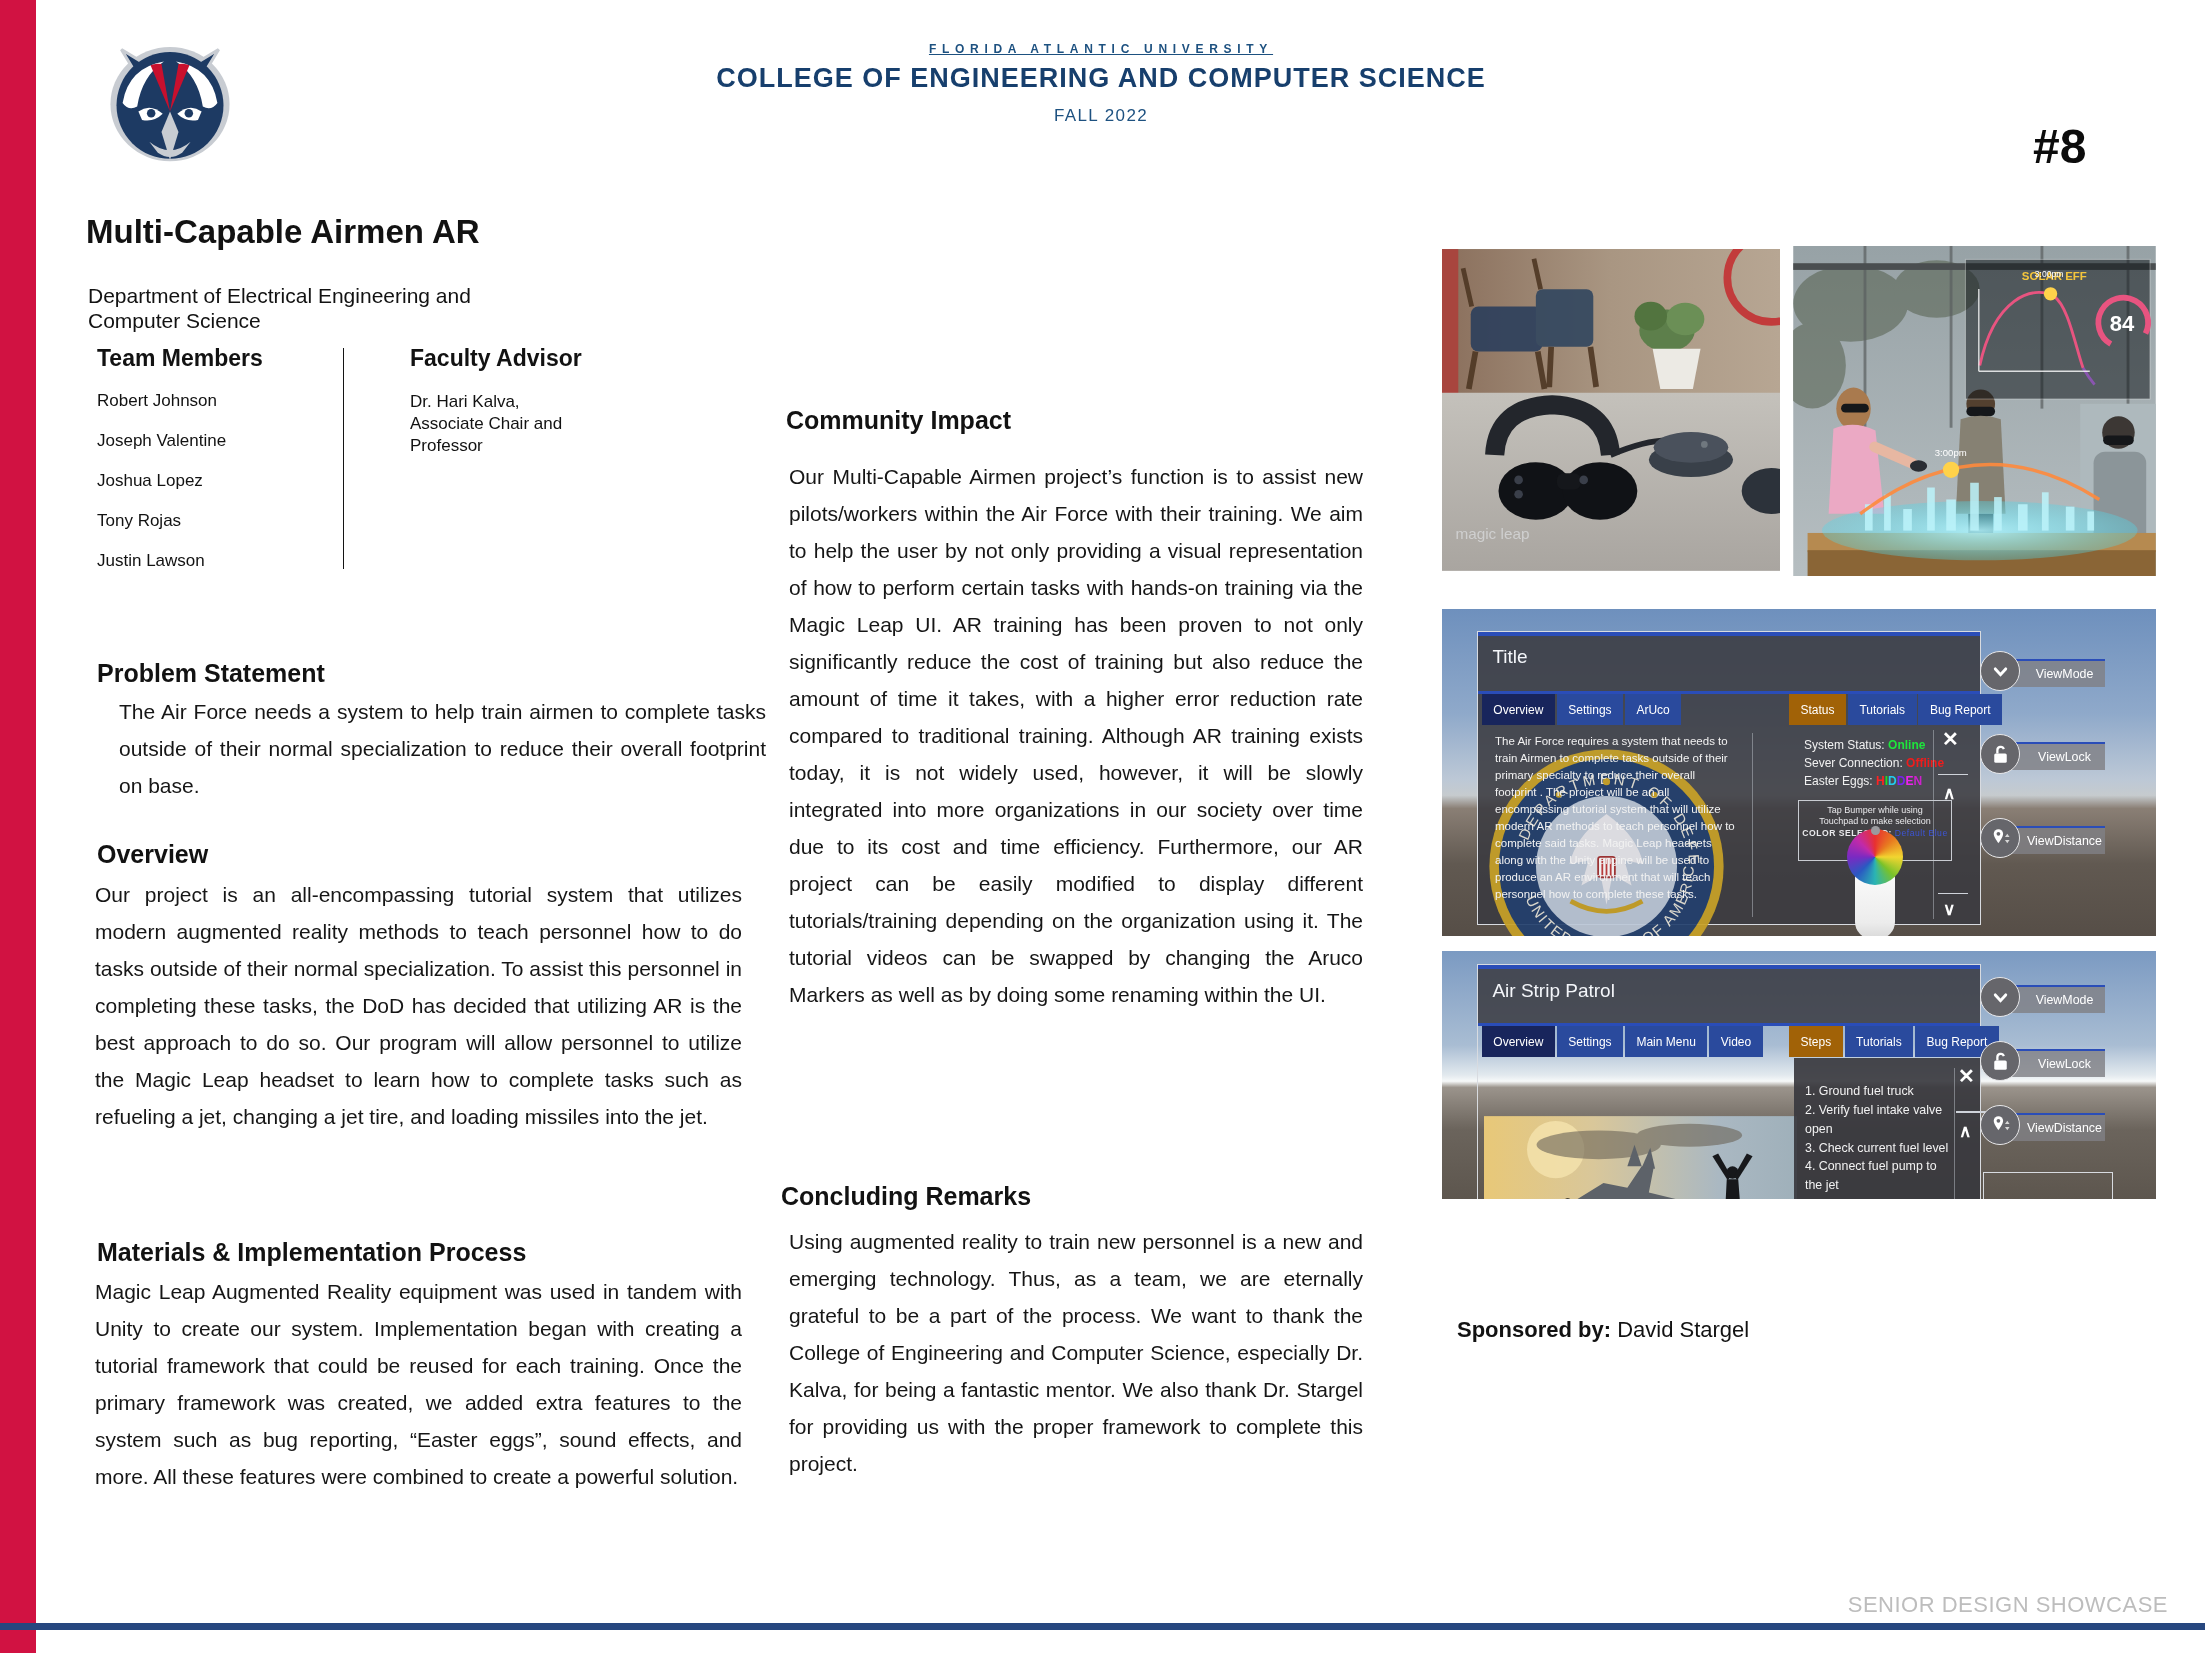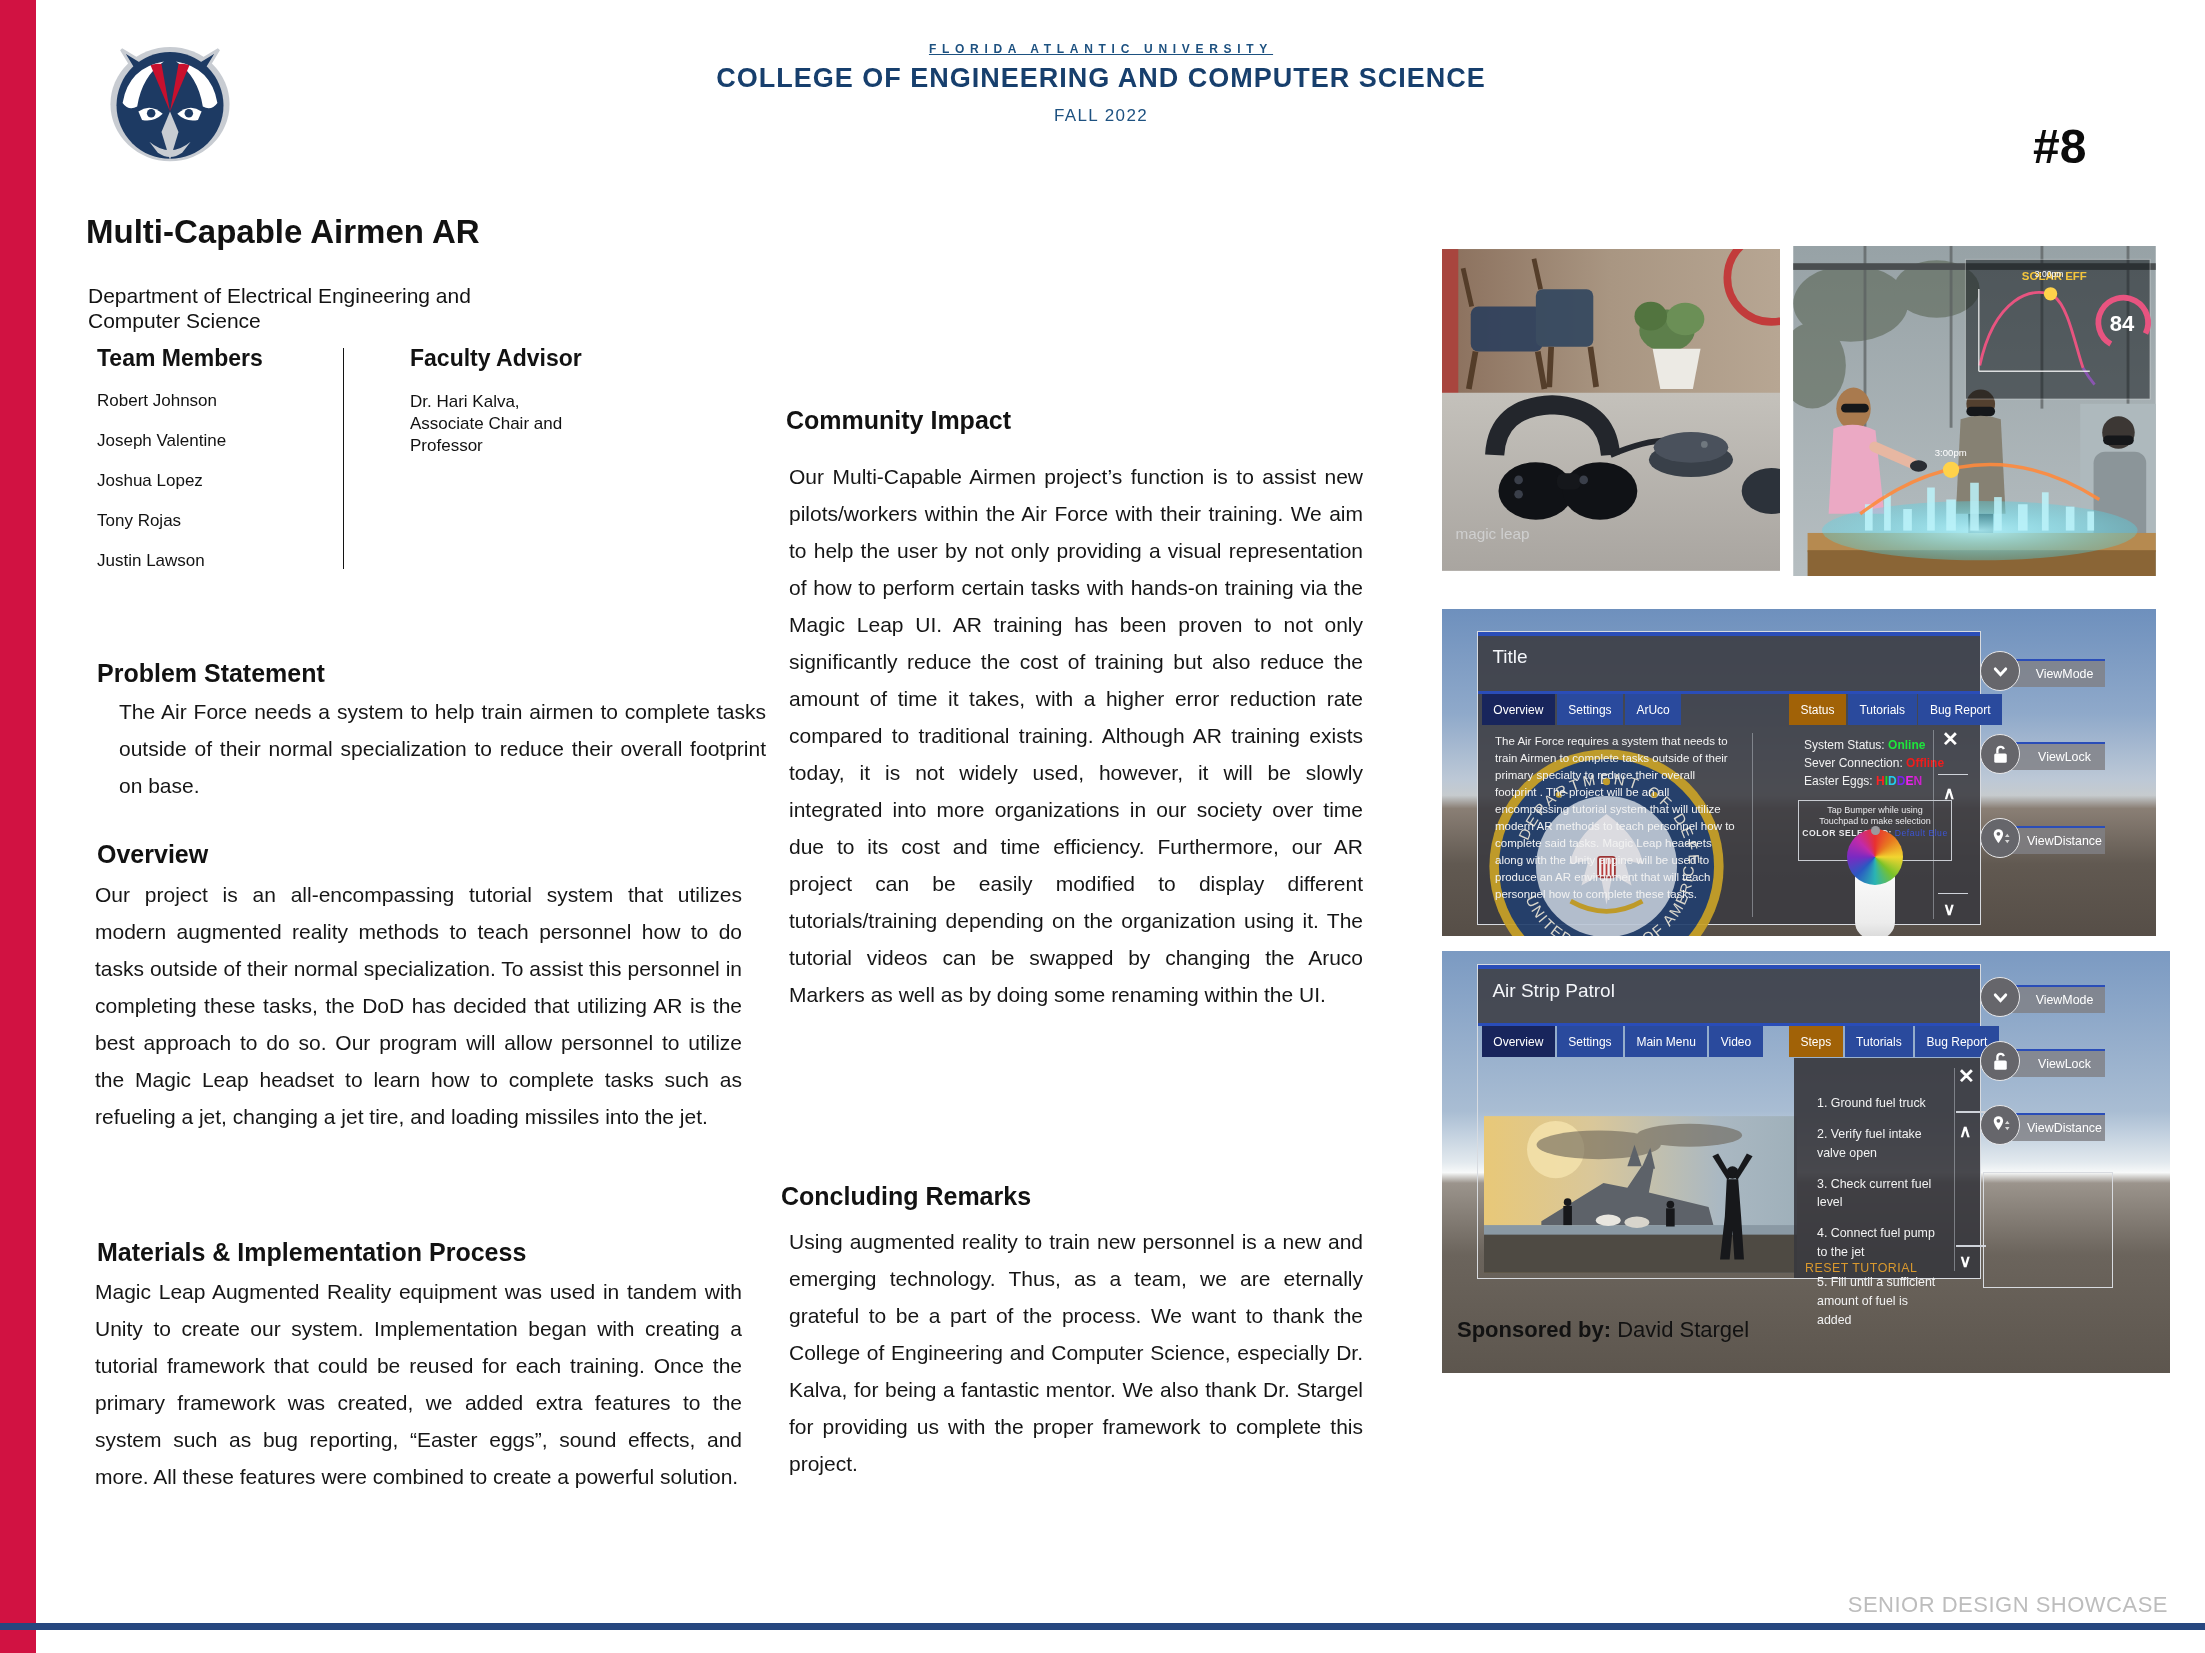--- a/index.html
+++ b/index.html
@@ -50,21 +50,21 @@
   .colorsel{font-weight:bold;letter-spacing:0.5px;font-size:8.6px;}
   .csv{color:#3c55d8;font-weight:normal;}
   .wheel{width:56px;height:56px;border-radius:50%;z-index:4;
          background:conic-gradient(#e83030,#e87a20,#f2d530,#7ac22a,#2ab4b4,#2a59c2,#7a2ac2,#c22aa8,#e83030);}
   .wheel-dot{width:8.6px;height:8.6px;border-radius:50%;background:#9a9a9e;z-index:5;}
   .controller{width:40px;height:81px;background:linear-gradient(#ffffff,#ececec 80%,#d8d8d8);border-radius:20px 20px 17px 17px;z-index:3;}
   .xbtn{font-size:20px;font-weight:bold;color:#fff;line-height:1;}
   .chev{font-size:17px;font-weight:bold;color:#fff;line-height:1;}
   .hrule{width:30px;height:1.4px;background:#cfd3da;}
   .steps{font-size:12.4px;line-height:18.7px;color:#f2f2f2;}
-  .step-item{margin:12px;}
+  .step-item{margin:0;}
   .reset{font-size:12.4px;color:#d9992e;margin-top:2.9px;letter-spacing:0.5px;}
   .rpane{background:rgba(56,56,62,.92);}
 
   .side-row{width:125px;height:42px;}
   .side-plate{position:absolute;left:27px;right:0;top:8.1px;height:26px;background:rgba(128,128,133,.82);
               border-top:2.4px solid #2a4db8;display:flex;align-items:center;justify-content:center;}
   .side-plate span{color:#fff;font-size:12.4px;padding-left:17px;}
   .side-circle{position:absolute;left:0;top:0;width:40px;height:40px;border-radius:50%;background:#66666b;
                border:1.9px solid #e8e8ea;box-sizing:border-box;display:flex;align-items:center;justify-content:center;z-index:2;}
   .side-circle svg{width:25px;height:25px;}
@@ -362,21 +362,21 @@
       <div class="side-circle">
         <svg viewBox="0 0 24 24">
             <path d="M10 3a4.5 4.5 0 0 0-4.5 4.5C5.5 11 10 16.5 10 16.5s4.5-5.5 4.5-9A4.5 4.5 0 0 0 10 3z" fill="#fff"></path>
             <circle cx="10" cy="7.5" r="1.8" fill="#66666b"></circle>
             <path d="M18.5 7.5l2.2 3h-4.4zM18.5 16.5l2.2-3h-4.4z" fill="#d6d6d6"></path>
           </svg>
       </div>
     </div>
   </div>
 
-  <div class="abs arfig" style="left:1442px;top:951px;width:714px;height:422px;padding-left:14px;">
+  <div class="abs arfig" style="left:1442px;top:951px;width:714px;height:248px;">
     <div class="abs fill arbg2"></div>
     <div class="abs arwin" style="left:35px;top:13.4px;width:502px;height:313px;">
       <div class="abs" style="left:0;top:0;right:0;height:58px;background:rgba(58,58,64,.85);"></div>
       <div class="blue-strip"></div>
       <div class="arwin-title">Air Strip Patrol</div>
       <div class="title-underline" style="top:58px;"></div>
       <div class="tabrow abs" style="left:3.8px;top:61px;">
         <div class="tab sel">Overview</div>
         <div class="tab">Settings</div>
         <div class="tab">Main Menu</div>

